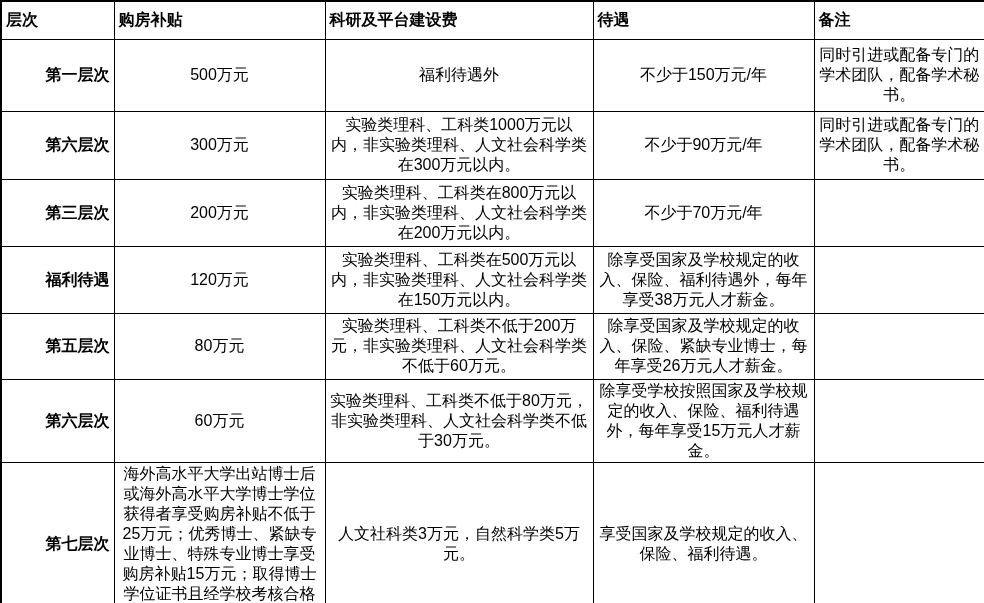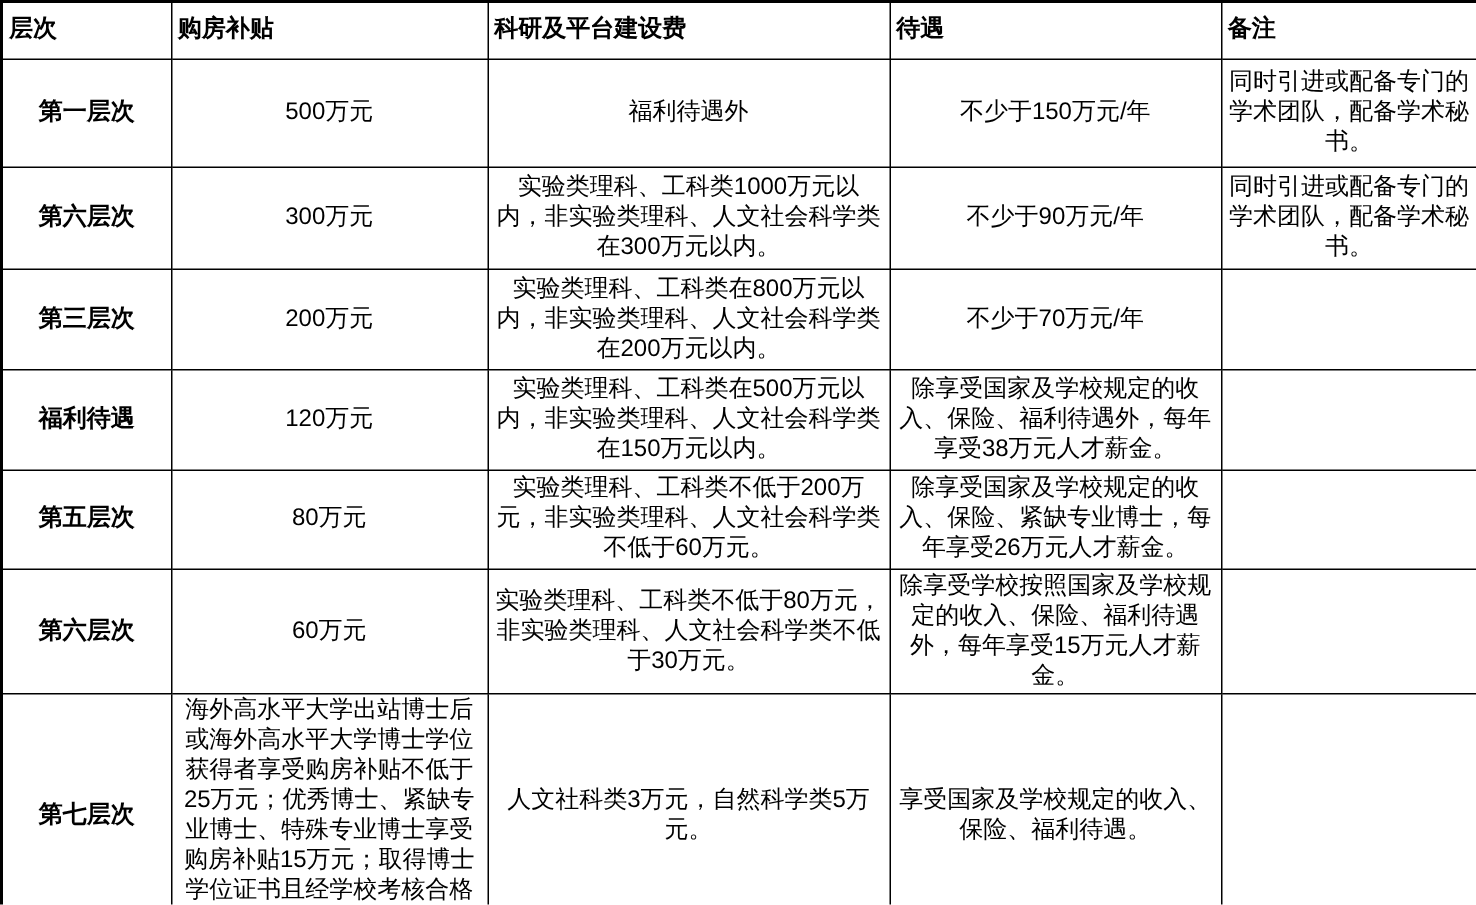--- a/index.html
+++ b/index.html
@@ -31,21 +31,21 @@
     line-height: 20px;
     overflow: hidden;
     word-break: break-word;
   }
   table.benefits th {
     font-weight: bold;
     text-align: left;
     font-size: 16px;
   }
   td.c-level {
-    text-align: center;
+    text-align: right;
     font-weight: bold;
   }
   td.c-center { text-align: center; margin-top: 20px; }
   td.c-left   { text-align: center; margin-left: 28px; }
 
   thead tr              { height: 38px; }
   tbody tr.row-1        { height: 72px; }
   tbody tr.row-2        { height: 68px; }
   tbody tr.row-3        { height: 67px; }
   tbody tr.row-4        { height: 67px; }

